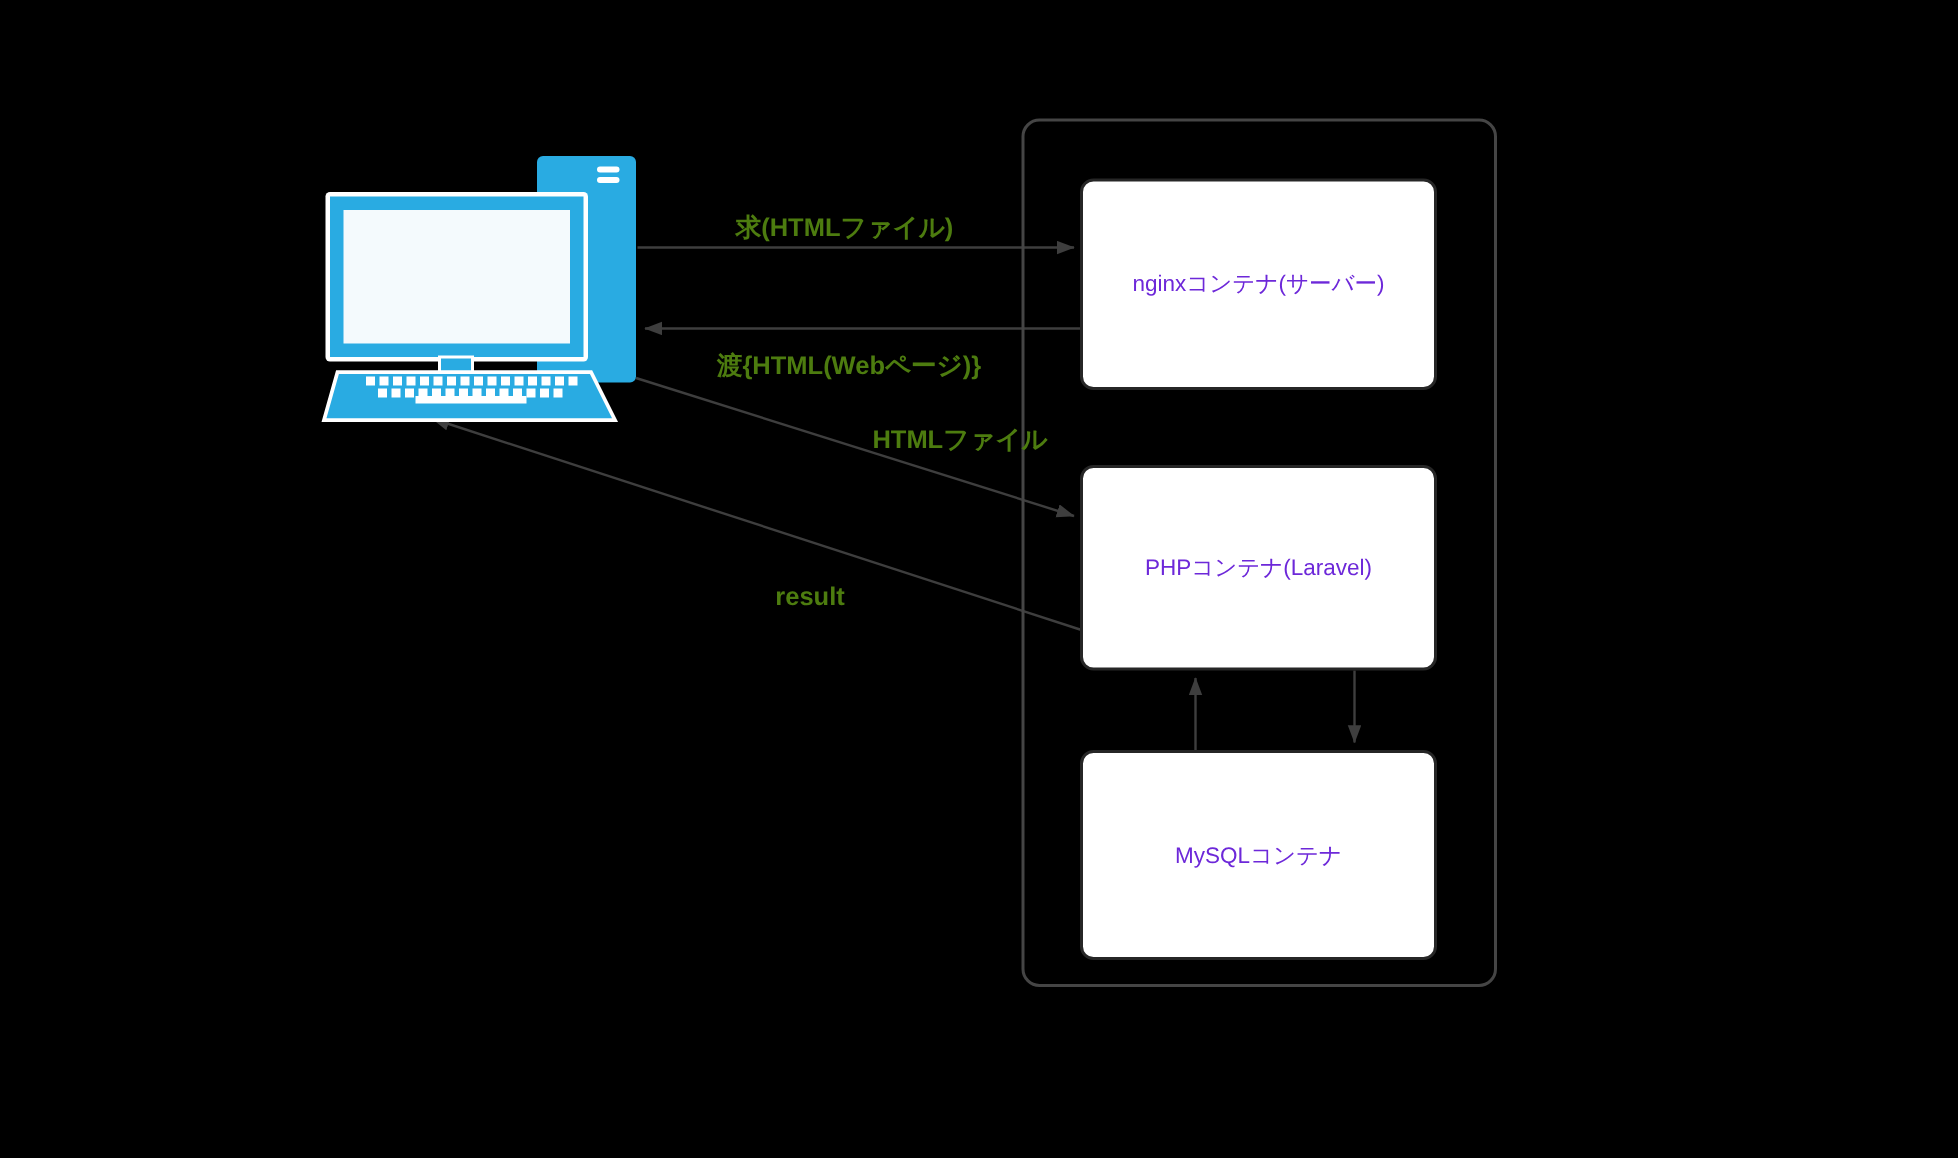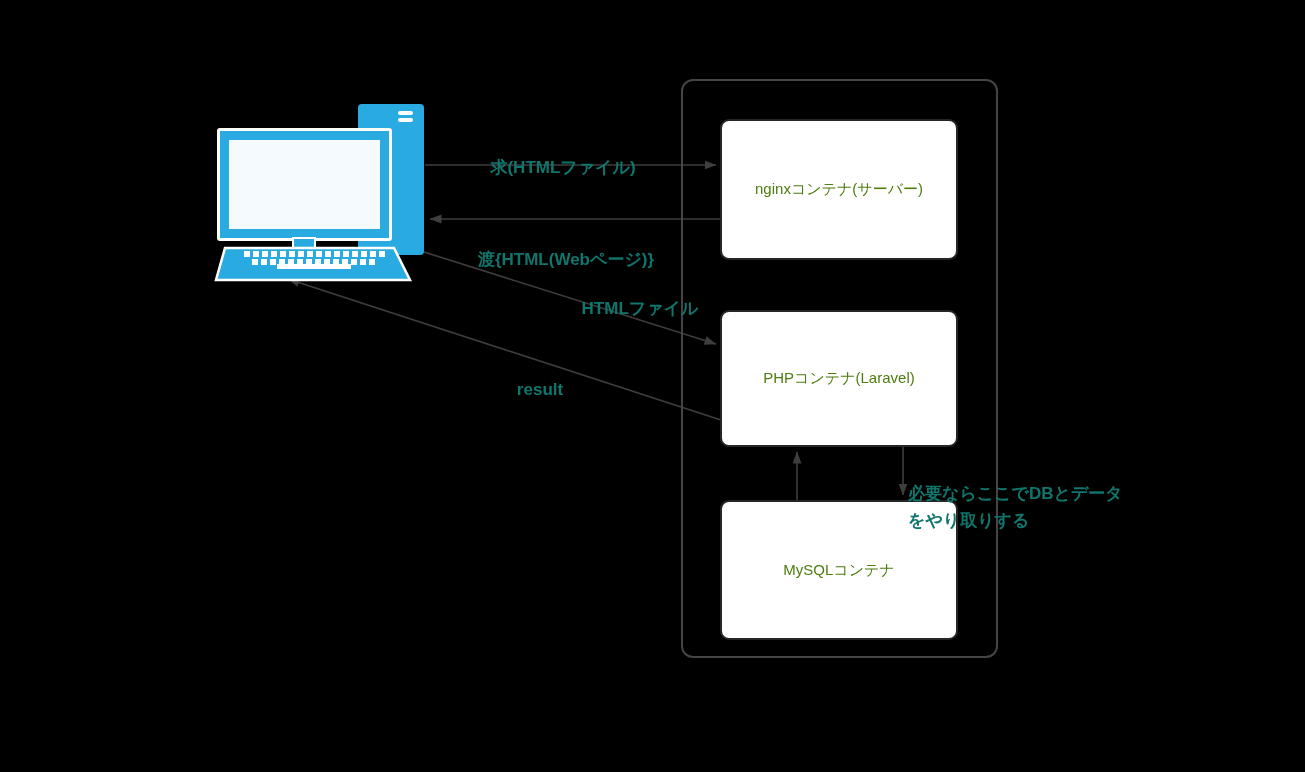--- a/index.html
+++ b/index.html
@@ -15,36 +15,36 @@
   .group-frame{
     position:absolute;left:681px;top:79px;width:313px;height:575px;
     border:2px solid #454545;border-radius:12px;background:transparent;
   }
 
   
   .node{
     position:absolute;width:234px;height:137px;
     background:#fff;border:2px solid #262626;border-radius:9px;
     display:flex;align-items:center;justify-content:center;
-    color:#4d7c0f;font-size:15px;text-align:center;
+    color:#6d28d9;font-size:15px;text-align:center;
   }
   .node.nginx{left:720px;top:119px;height:137px;}
   .node.php{left:720px;top:310px;height:133px;}
   .node.mysql{left:720px;top:500px;height:136px;}
 
   
   .edge-label{
     position:absolute;transform:translate(-50%,-50%);
-    color:#0f766e;font-size:17px;font-weight:600;white-space:pre-line;
-    line-height:27px;margin-top:15px;
+    color:#4d7c0f;font-size:17px;font-weight:600;white-space:pre-line;
+    text-align:center;line-height:27px;
   }
   .lbl-request{left:563px;top:152px;}
   .lbl-response{left:566px;top:244px;}
   .lbl-api{left:640px;top:293px;}
-  .lbl-result{left:540px;top:374px;}
+  .lbl-result{left:540px;top:398px;}
   .lbl-dbnote{left:1038px;top:492px;width:260px;}
 </style>
 </head>
 <body>
 
 <div class="stage">
 
   <svg class="layer" viewBox="0 0 1305 772">
     <defs>
       <marker id="ah" markerWidth="13" markerHeight="10" refX="11.5" refY="4.5" orient="auto" markerUnits="userSpaceOnUse">
@@ -119,16 +119,14 @@
     <span>MySQLコンテナ</span>
   </div>
   <div class="node php">
     <span>PHPコンテナ(Laravel)</span>
   </div>
 
   <div class="edge-label lbl-request">求(HTMLファイル)</div>
   <div class="edge-label lbl-response">渡{HTML(Webページ)}</div>
   <div class="edge-label lbl-api">HTMLファイル</div>
   <div class="edge-label lbl-result">result</div>
-  <div class="edge-label lbl-dbnote">必要ならここでDBとデータ
-をやり取りする</div>
 
 </div>
 
 </body></html>

